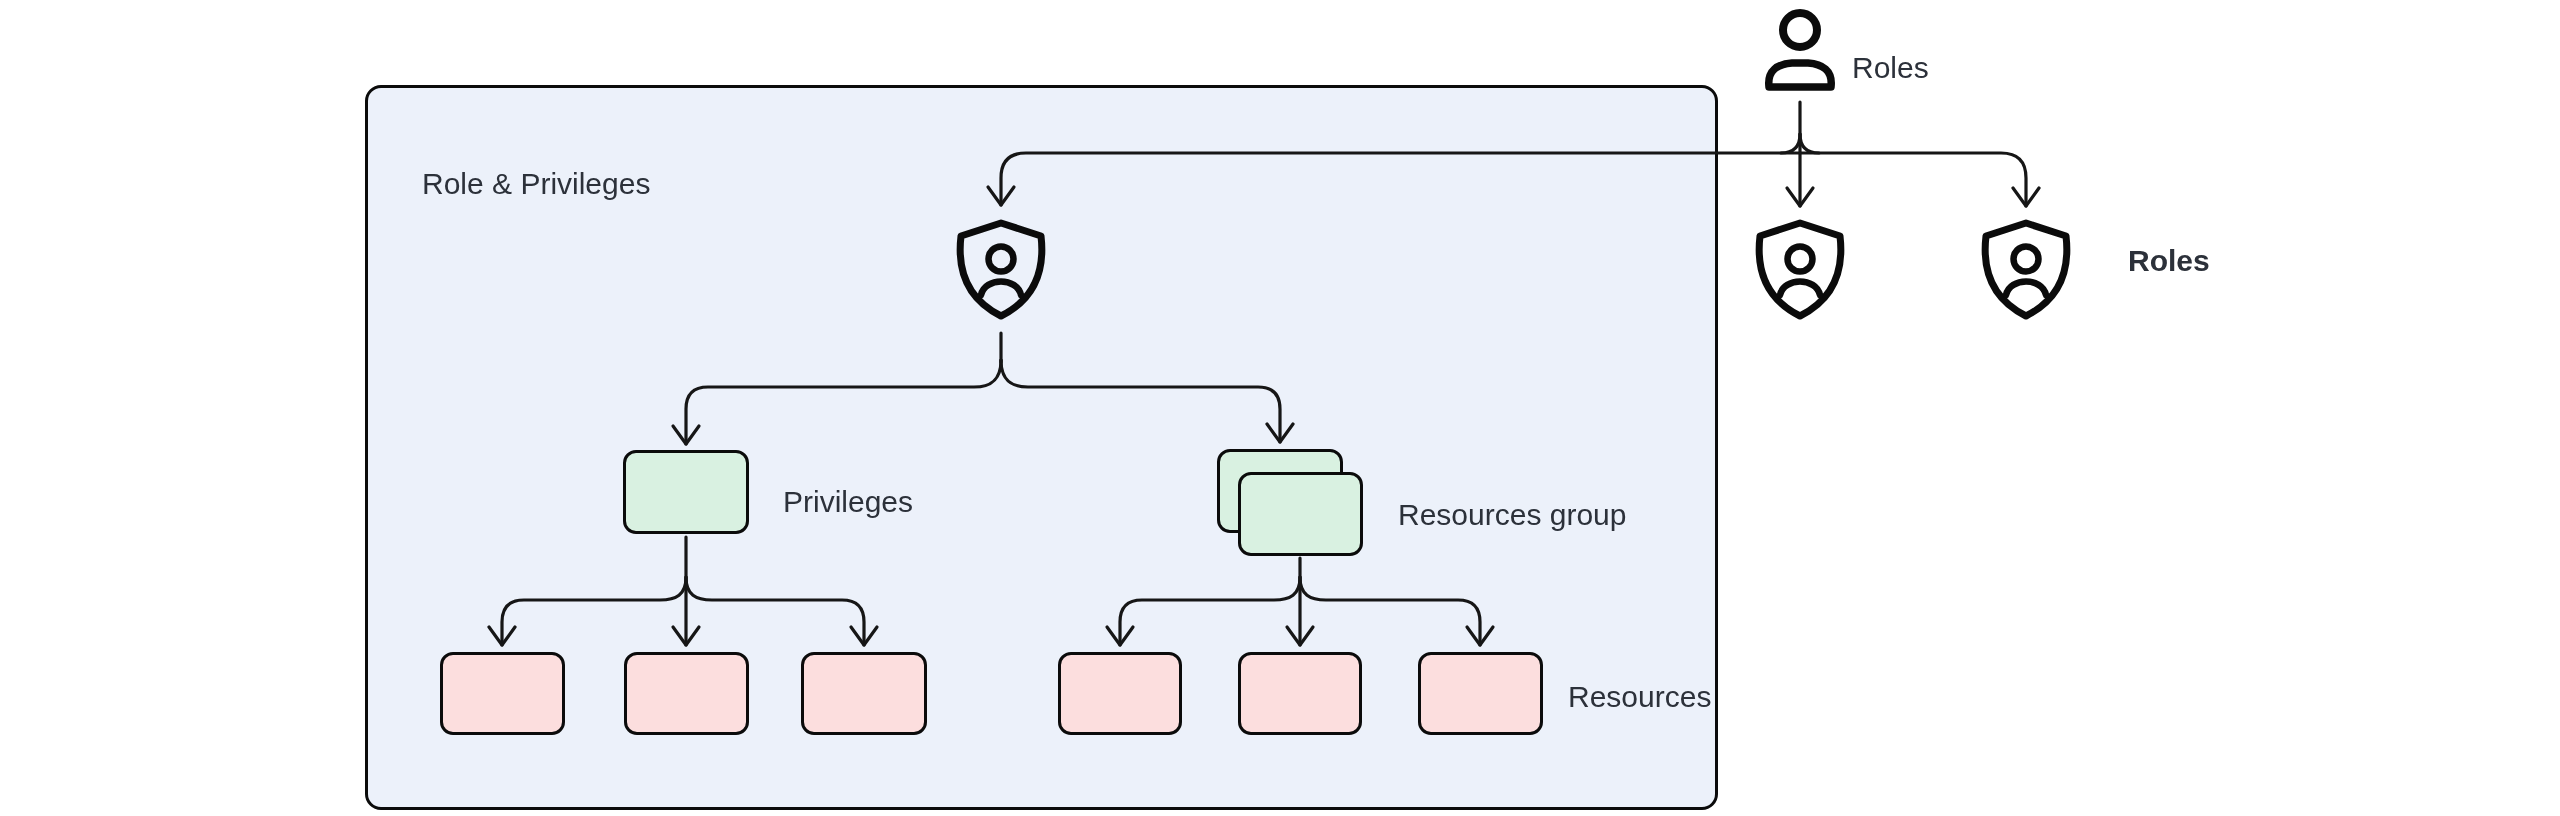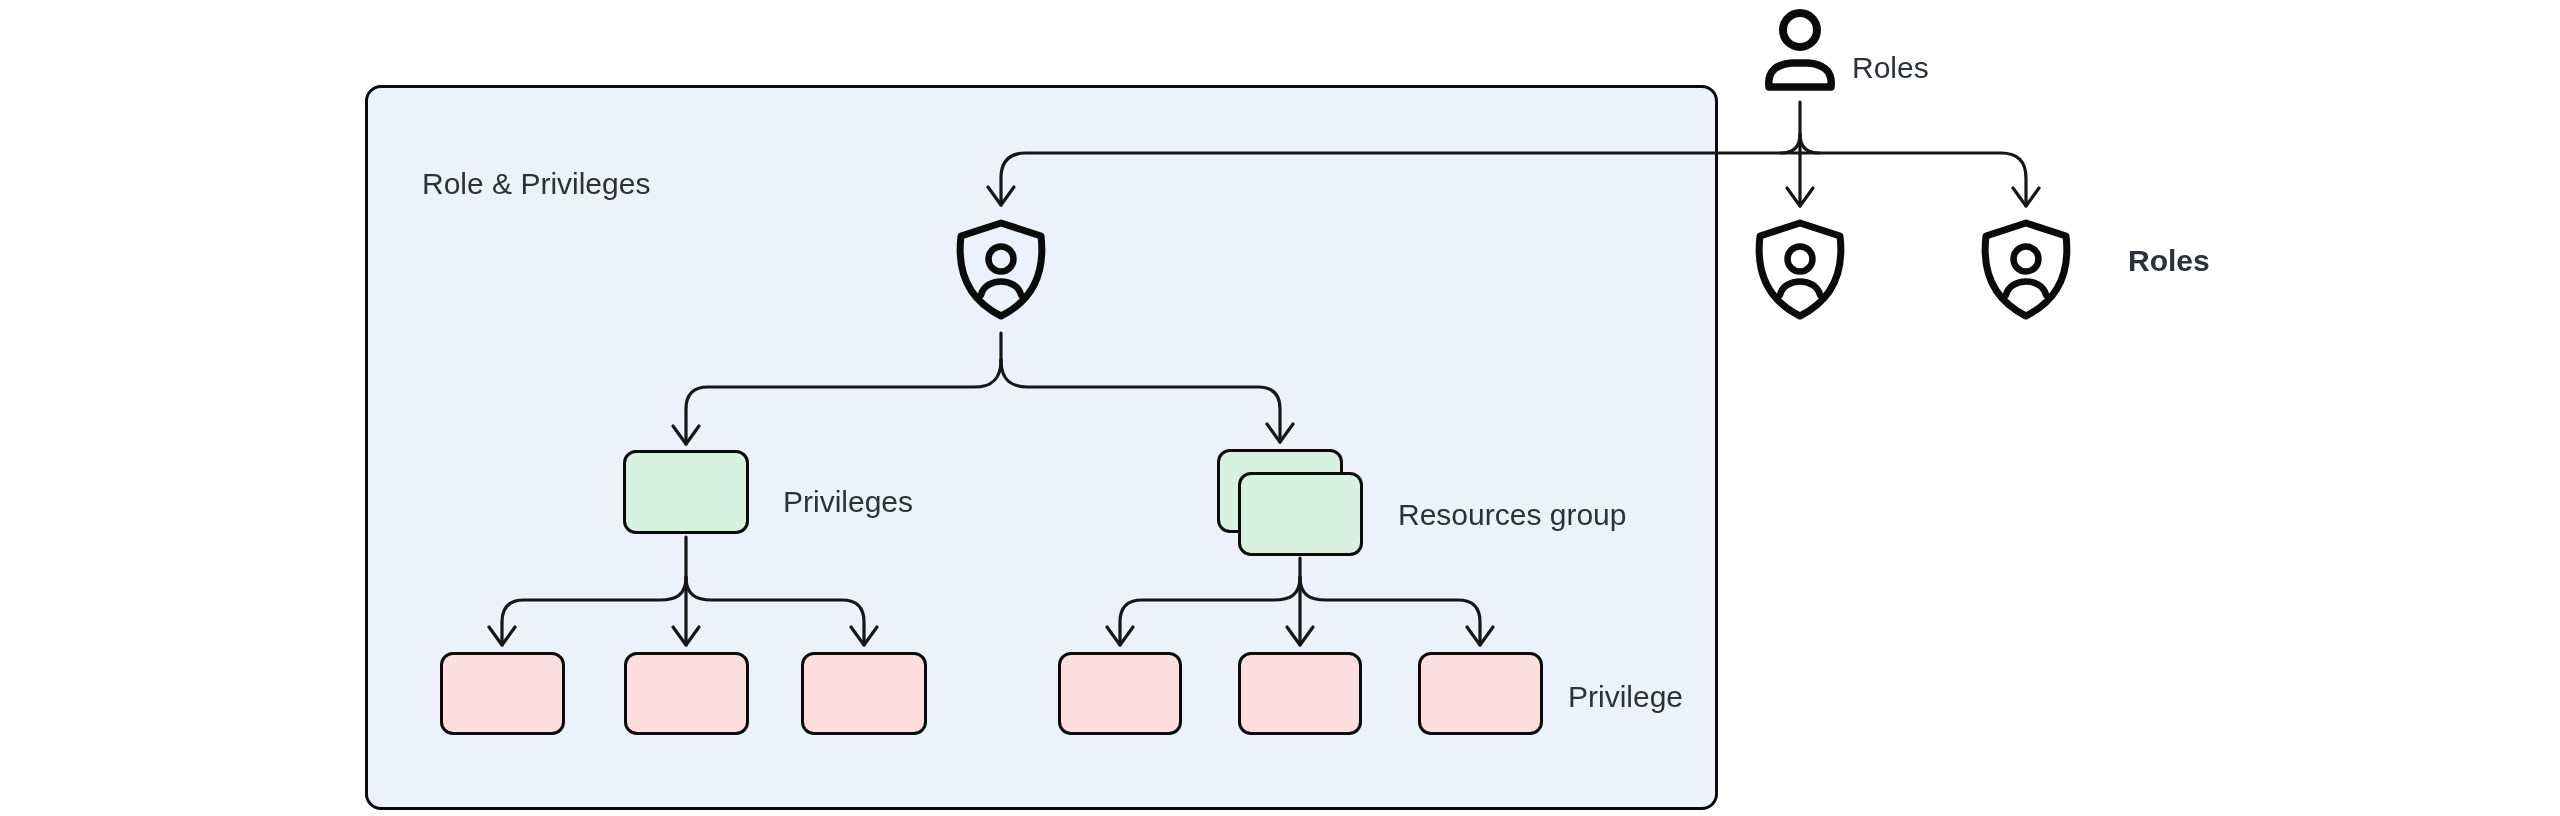--- a/index.html
+++ b/index.html
@@ -68,21 +68,21 @@
   <div class="node pink" style="left:801px;top:652px;width:126px;height:83px;"></div>
 
   <div class="node pink" style="left:1058px;top:652px;width:124px;height:83px;"></div>
   <div class="node pink" style="left:1238px;top:652px;width:124px;height:83px;"></div>
   <div class="node pink" style="left:1418px;top:652px;width:125px;height:83px;"></div>
 
   <div class="lbl" style="left:1852px;top:50px;">Roles</div>
   <div class="lbl" style="left:2128px;top:243px;font-weight:bold;">Roles</div>
   <div class="lbl" style="left:783px;top:484px;">Privileges</div>
   <div class="lbl" style="left:1398px;top:497px;">Resources group</div>
-  <div class="lbl" style="left:1568px;top:679px;">Privilege</div>
+  <div class="lbl" style="left:1568px;top:679px;">Resources</div>
 
   <svg class="overlay" viewBox="0 0 2560 816">
     <defs>
       <marker id="arrow" markerUnits="userSpaceOnUse" markerWidth="34" markerHeight="34" refX="26" refY="17" orient="auto">
         <path d="M 8,4 L 26,17 L 8,30" fill="none" stroke="#161616" stroke-width="3.2" stroke-linecap="round" stroke-linejoin="round"></path>
       </marker>
       <g id="shield-user">
         <path class="iconline" stroke-width="7" d="M 0,-47 L 40,-34 C 44,0 34,29 0,46 C -34,29 -44,0 -40,-34 Z"></path>
         <circle class="iconline" stroke-width="6.5" cx="0" cy="-11" r="12.5"></circle>
         <path class="iconline" stroke-width="6.5" d="M -20,25 C -16,7 16,7 20,25"></path>

